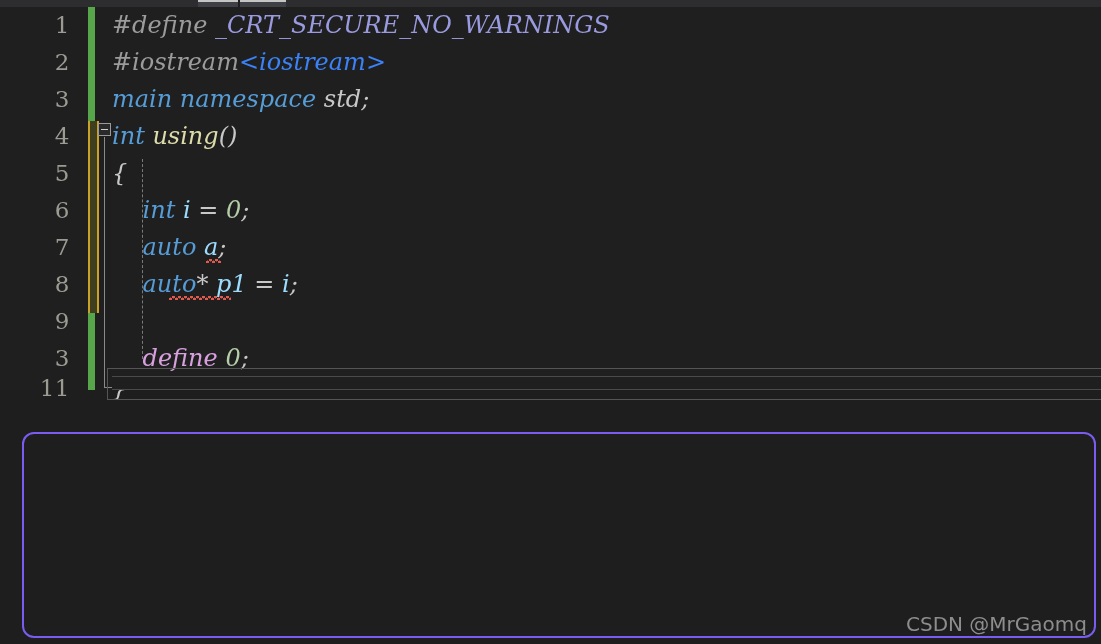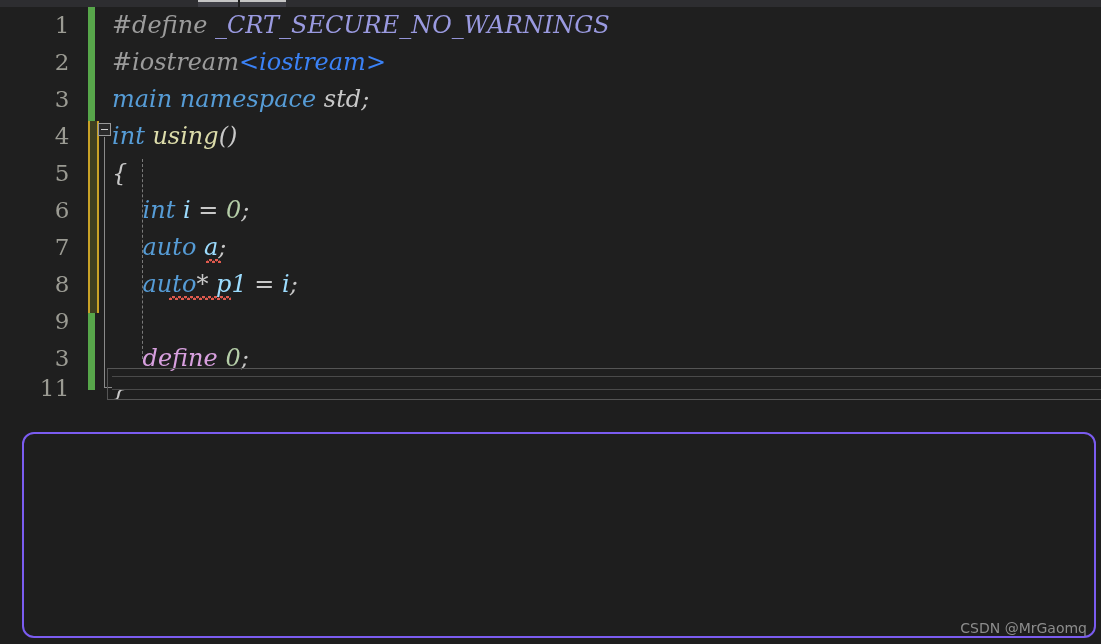--- a/index.html
+++ b/index.html
@@ -75,21 +75,21 @@
 
   
   .errpanel{position:absolute;left:0;top:400px;width:1101px;height:244px;background:#1e1e1e;}
 
   
   .annot{
     position:absolute;left:22px;top:432px;width:1074px;height:206px;
     border:2px solid #7b5cf0;border-radius:12px;box-sizing:border-box;pointer-events:none;
   }
   .watermark{
-    position:absolute;right:14px;bottom:8px;font-size:14px;color:#8d8d8d;
+    position:absolute;right:14px;bottom:8px;font-size:20px;color:#8d8d8d;
     font-family:"DejaVu Sans","Liberation Sans",sans-serif;
   }
 </style>
 </head>
 <body>
 
 <div id="root">
 
   <div class="tabstrip">
     <div class="tab-sliver">

